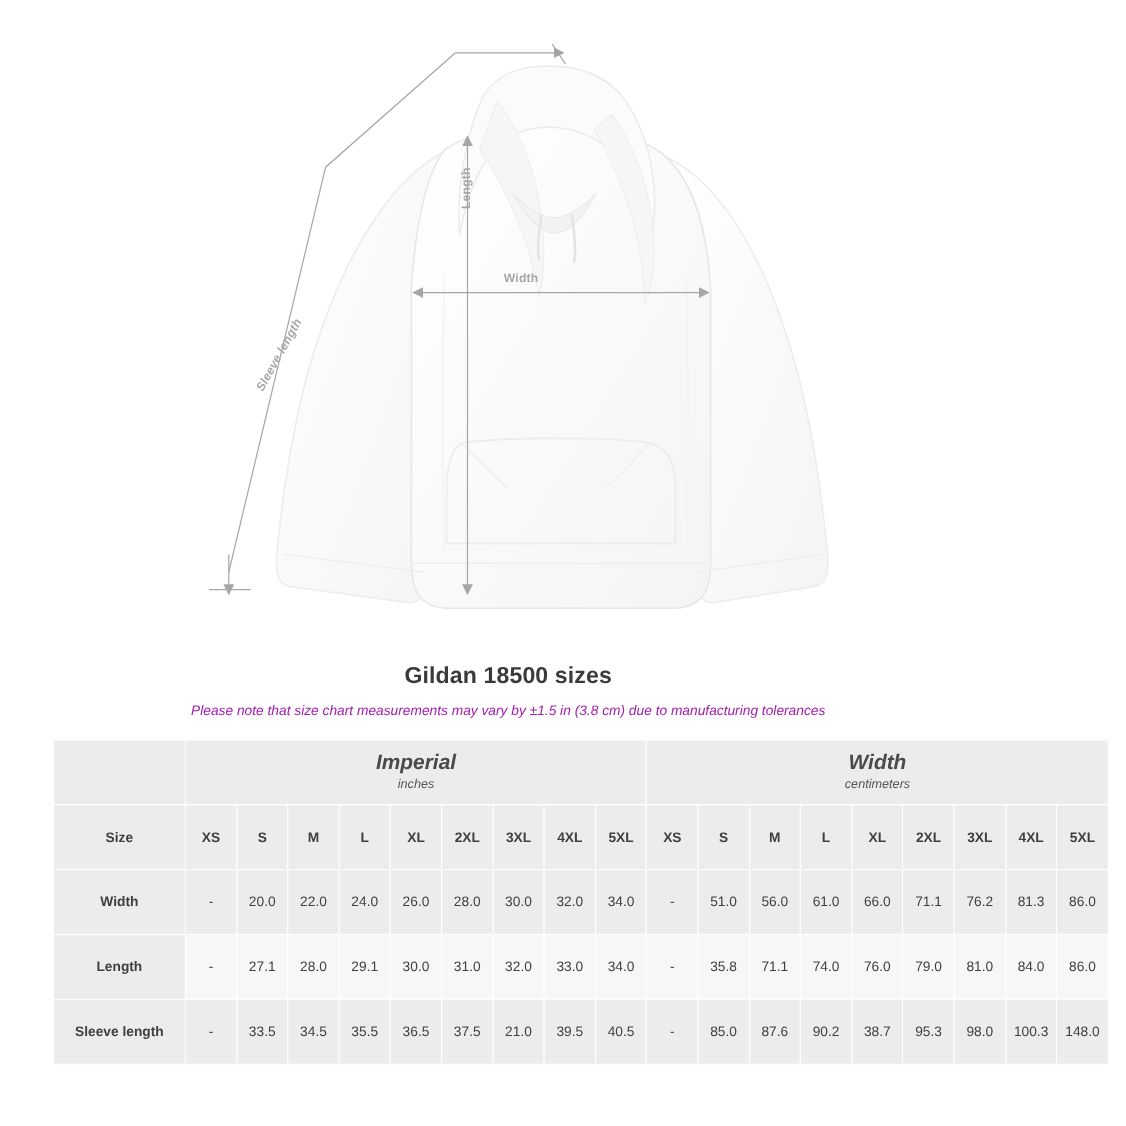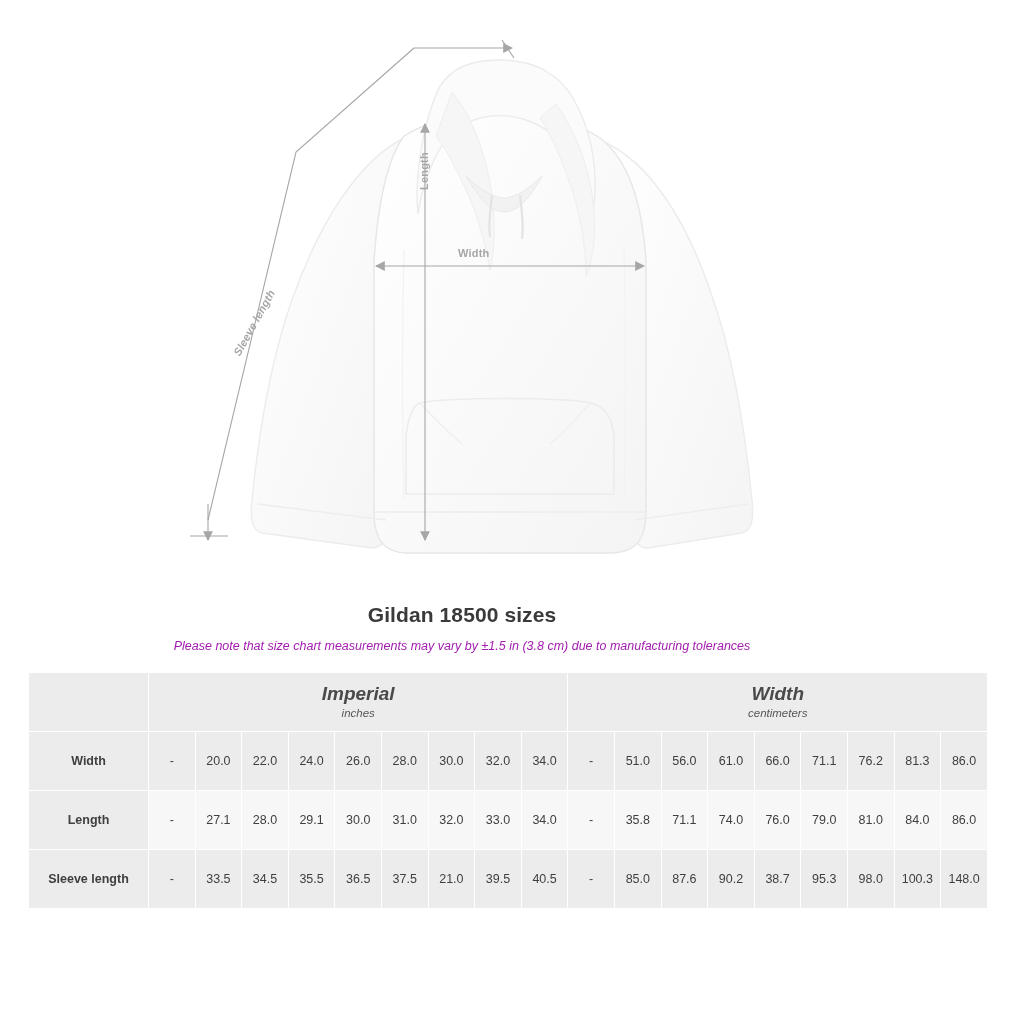--- a/index.html
+++ b/index.html
@@ -60,21 +60,21 @@
     text-align: center;
     font-size: 12.5px;
     font-style: italic;
     color: #a21caf;
     margin: 12px 0 0 0;
   }
 
   
   .table-wrap {
     position: absolute;
-    left: 28px;
+    left: 48px;
     top: 672px;
     width: 960px;
   }
   table.size-chart {
     border-collapse: collapse;
     width: 960px;
     table-layout: fixed;
   }
   table.size-chart td, table.size-chart th {
     border: 1px solid #ffffff;
@@ -237,20 +237,41 @@
           <td class="sys-head" colspan="9">
             <div class="sys-title">Imperial</div>
             <div class="sys-sub">inches</div>
           </td>
           <td class="sys-head" colspan="9">
             <div class="sys-title">Width</div>
             <div class="sys-sub">centimeters</div>
           </td>
         </tr>
 
+        <tr class="hdr-row">
+          <td class="rowlabel">Size</td>
+          <td>XS</td>
+          <td>S</td>
+          <td>M</td>
+          <td>L</td>
+          <td>XL</td>
+          <td>2XL</td>
+          <td>3XL</td>
+          <td>4XL</td>
+          <td>5XL</td>
+          <td>XS</td>
+          <td>S</td>
+          <td>M</td>
+          <td>L</td>
+          <td>XL</td>
+          <td>2XL</td>
+          <td>3XL</td>
+          <td>4XL</td>
+          <td>5XL</td>
+        </tr>
 
         <tr class="data-row">
           <td class="rowlabel">Width</td>
           <td>-</td>
           <td>20.0</td>
           <td>22.0</td>
           <td>24.0</td>
           <td>26.0</td>
           <td>28.0</td>
           <td>30.0</td>

